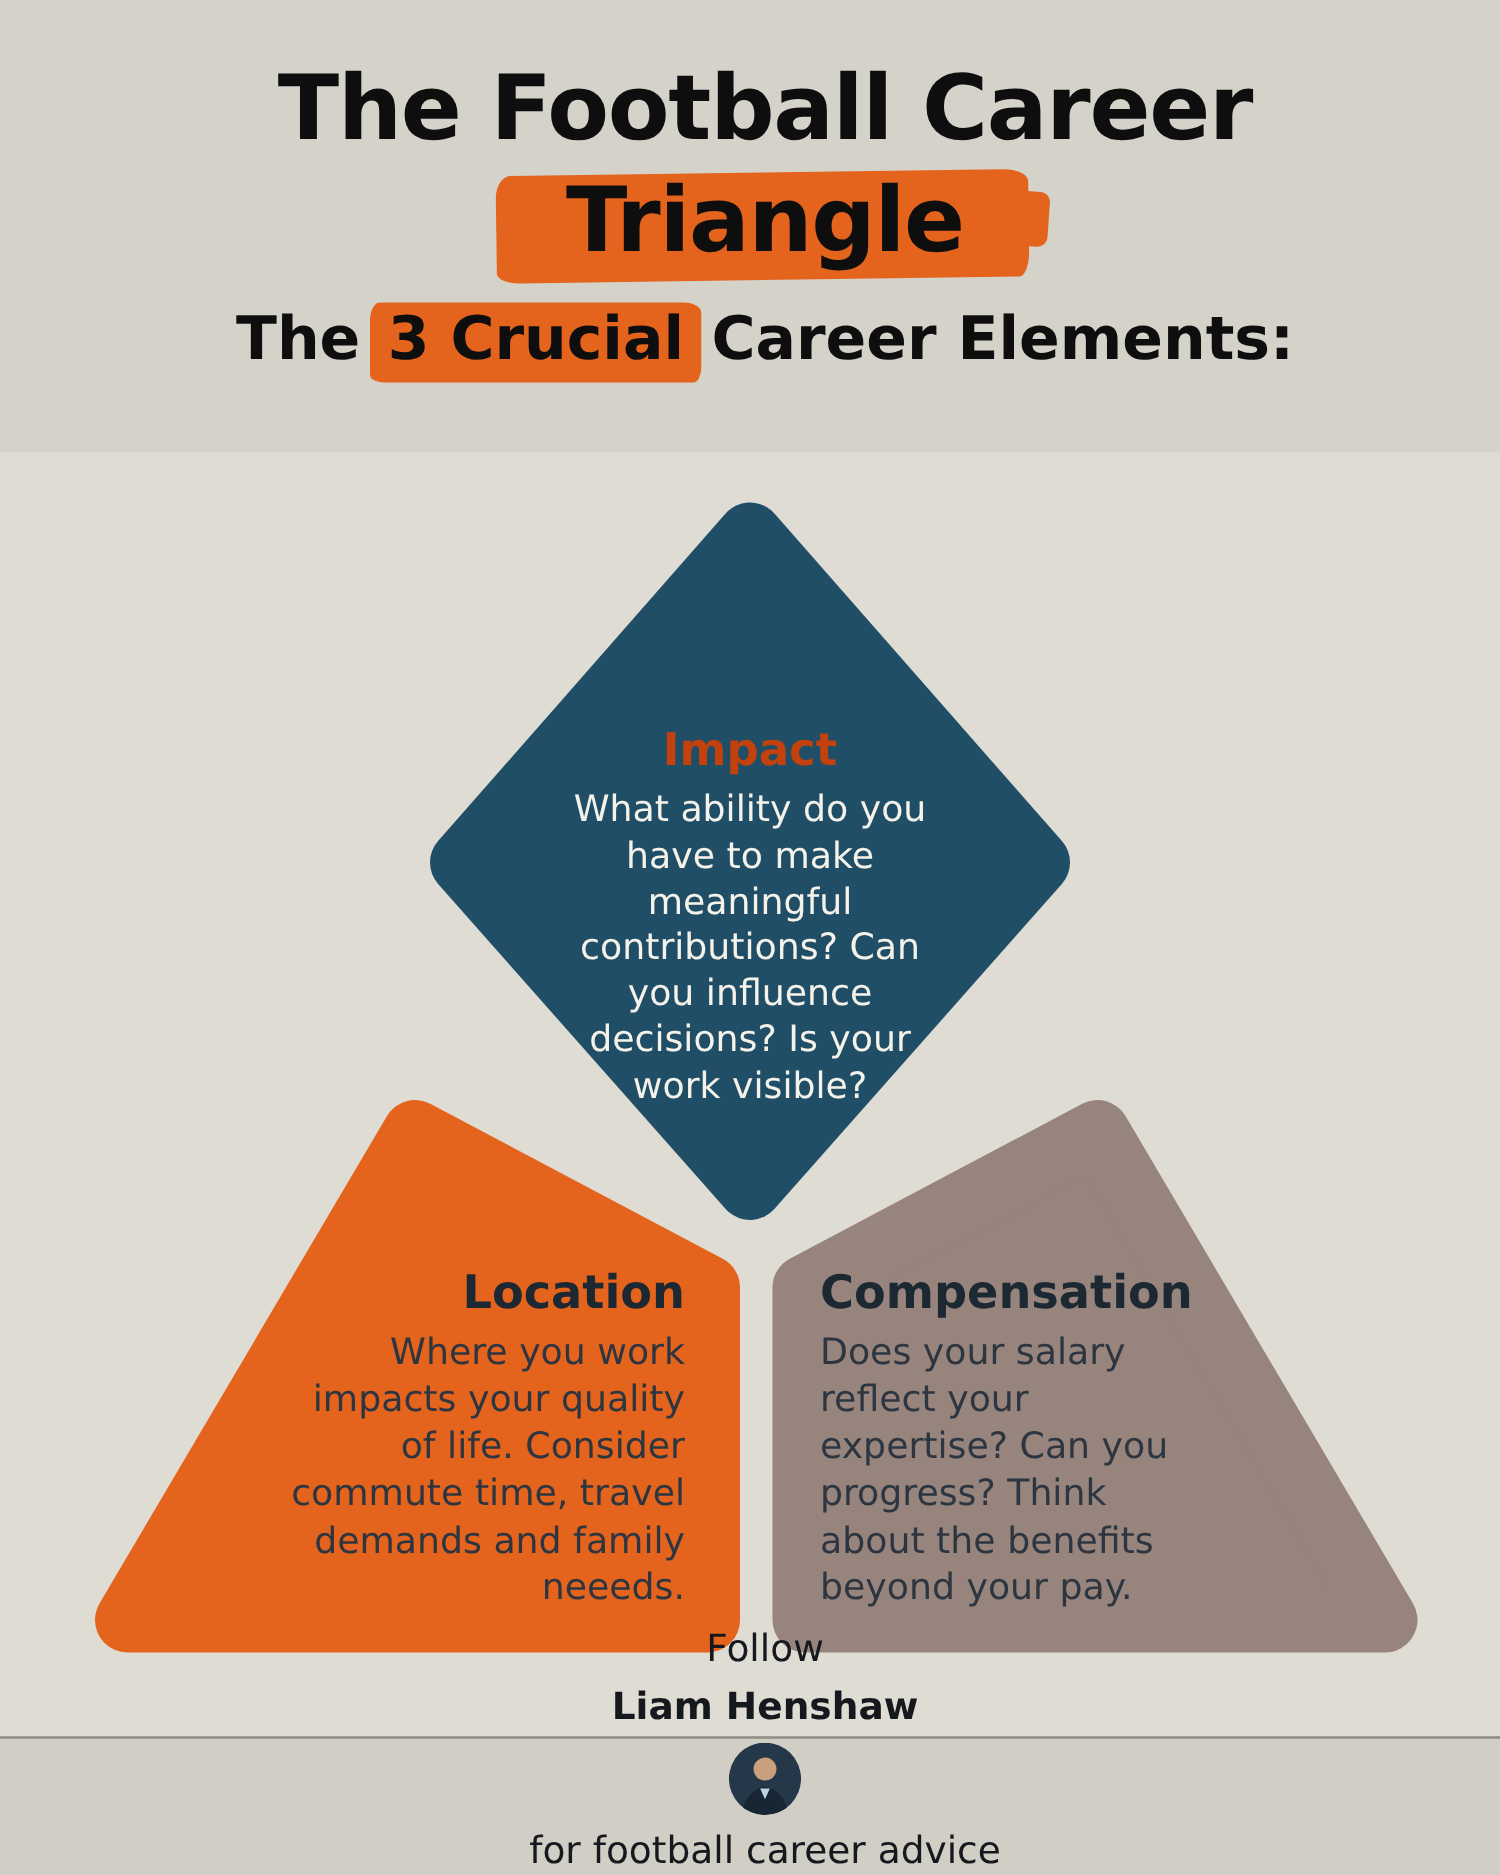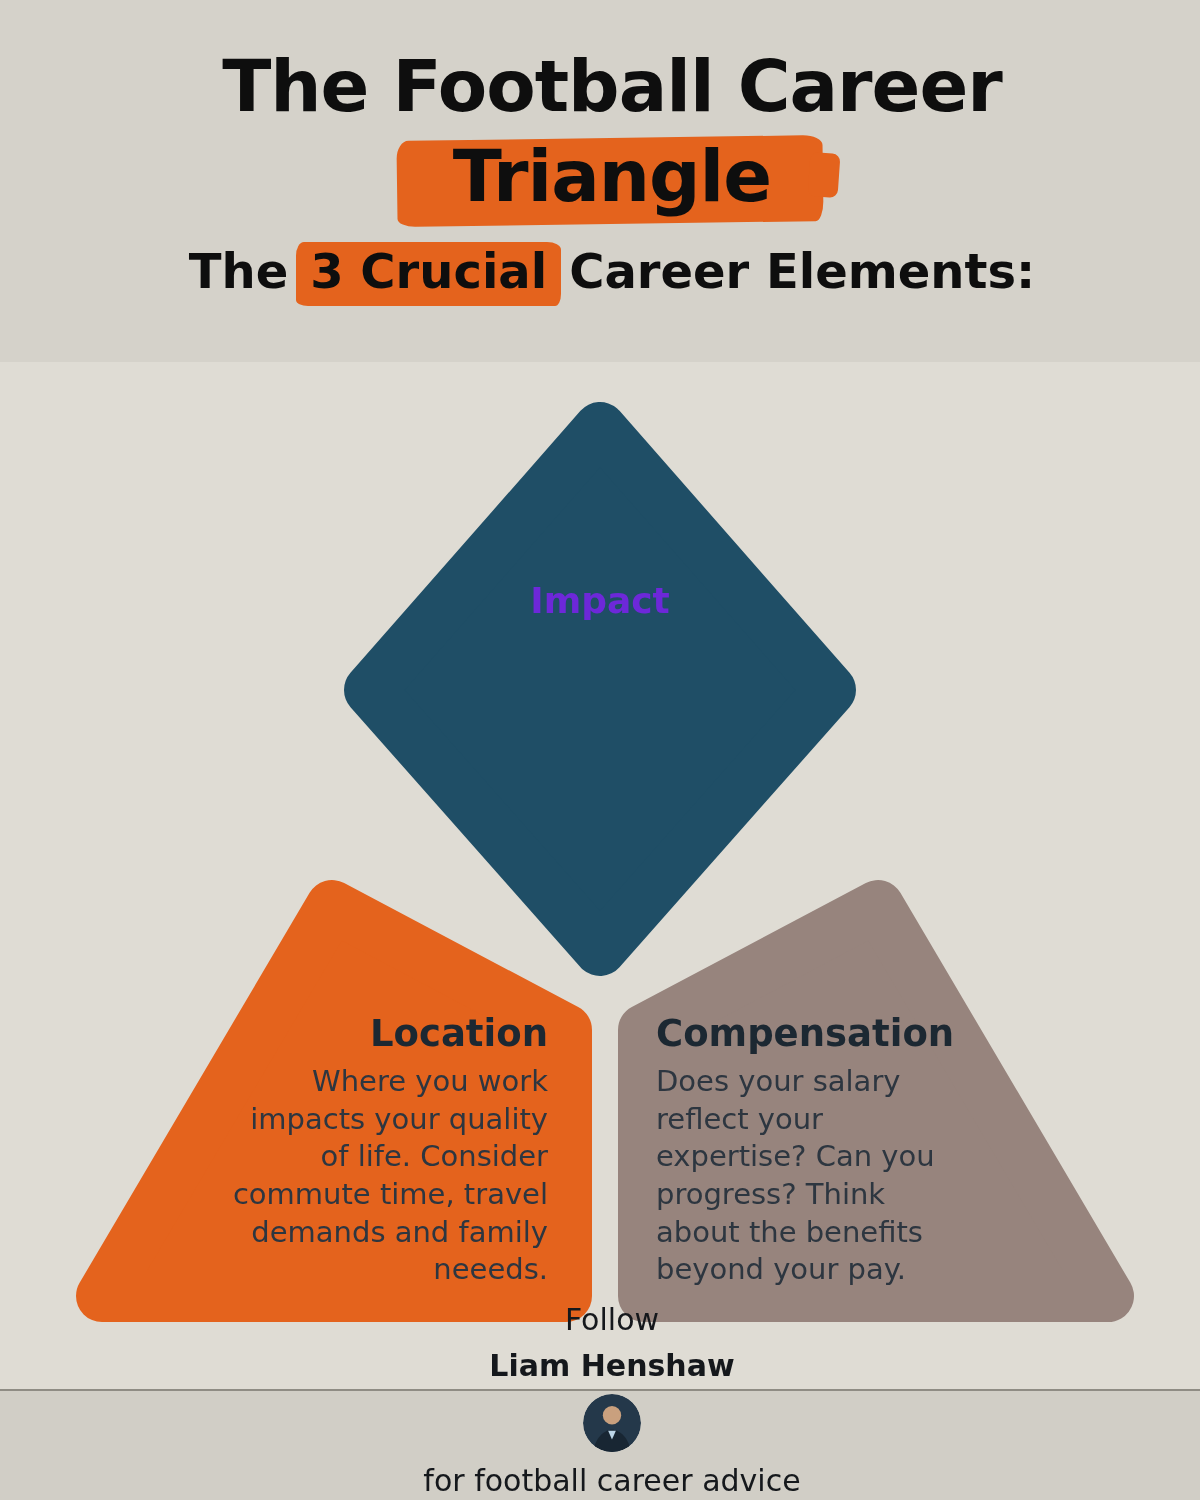--- a/index.html
+++ b/index.html
@@ -78,21 +78,21 @@
   .shape-location{fill:var(--orange);stroke:var(--orange);}
   .shape-comp{fill:var(--taupe);stroke:var(--taupe);}
   
   .block{position:absolute;z-index:2;}
   .block h3{margin:0 0 8px;font-weight:bold;}
   .block p{margin:0;white-space:pre-line;}
   .impact-block{
     left:425px;top:580px;width:350px;
     text-align:center;color:var(--light-text);
   }
-  .impact-block h3{font-size:36px;color:#6d28d9;}
+  .impact-block h3{font-size:36px;color:#c2410c;}
   .impact-block p{font-size:29px;line-height:1.27;}
   .location-block{
     left:140px;top:1012px;width:408px;
     text-align:right;
   }
   .location-block h3{font-size:37px;color:var(--dark-heading);}
   .location-block p{font-size:29px;line-height:1.3;color:var(--dark-body);}
   .comp-block{
     left:656px;top:1012px;width:345px;
     text-align:left;
@@ -132,20 +132,27 @@
   </header>
 
   <svg class="tri" width="1200" height="1500" viewBox="0 0 1200 1500">
     <polygon class="shape shape-impact" points="600,428 830,690 600,950 370,690"></polygon>
     <polygon class="shape shape-location" points="332,906 566,1030 566,1296 102,1296"></polygon>
     <polygon class="shape shape-comp" points="878,906 1108,1296 644,1296 644,1030"></polygon>
   </svg>
 
   <div class="block impact-block">
     <h3>Impact</h3>
+    <p>What ability do you
+have to make
+meaningful
+contributions? Can
+you influence
+decisions? Is your
+work visible?</p>
   </div>
 
   <div class="block location-block">
     <h3>Location</h3>
     <p>Where you work
 impacts your quality
 of life. Consider
 commute time, travel
 demands and family
 neeeds.</p>

